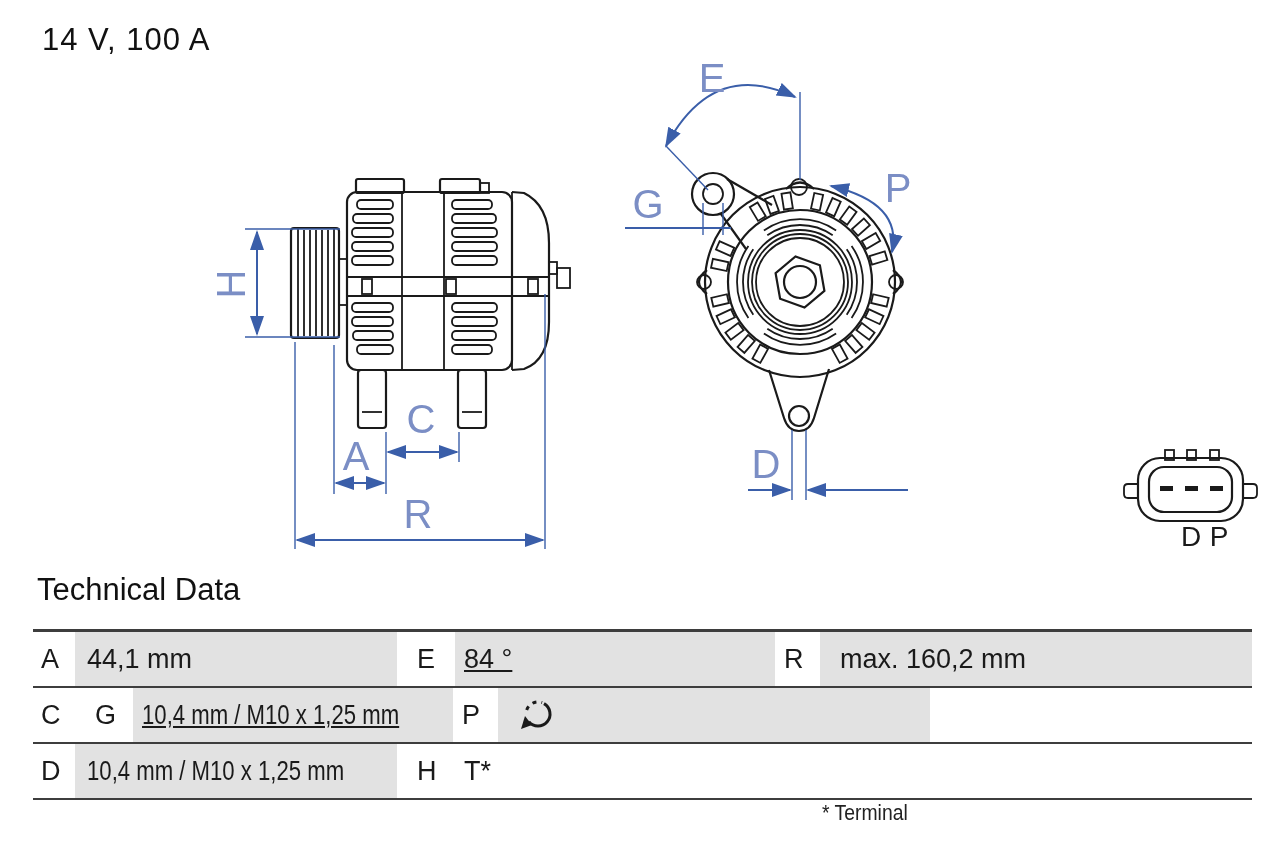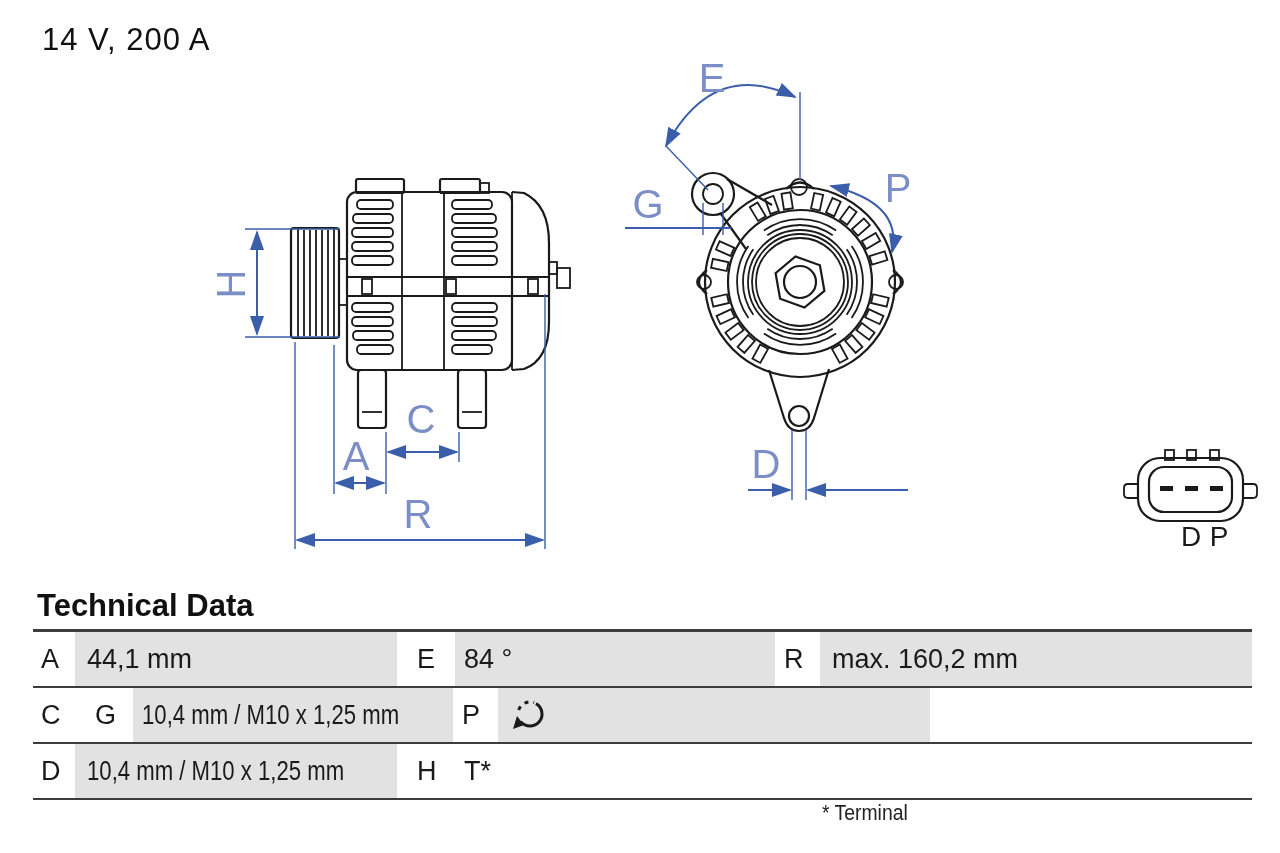--- a/index.html
+++ b/index.html
@@ -1,48 +1,48 @@
 <!DOCTYPE html>
 <html><head>
 <meta charset="utf-8">
 <style>
   html,body{margin:0;padding:0;background:#fff;}
   .page{position:relative;width:1280px;height:853px;background:#fff;overflow:hidden;
         font-family:"Liberation Sans",sans-serif;color:#1a1a1a;}
   .title{position:absolute;left:42px;top:22px;font-size:31px;letter-spacing:1px;color:#111;}
   .drawing-svg{position:absolute;left:0;top:0;width:1280px;height:575px;}
-  .heading{position:absolute;left:37px;top:588px;font-size:31px;font-weight:bold;color:#111;}
+  .heading{position:absolute;left:37px;top:572px;font-size:31px;font-weight:normal;color:#111;}
   .tdata{position:absolute;left:33px;top:629px;width:1219px;border-top:3px solid #3d3d3d;}
   .td-row{display:flex;height:54px;border-bottom:2px solid #3d3d3d;align-items:stretch;}
   .cell{display:flex;align-items:center;font-size:27px;}
   .lab1{width:42px;padding-left:8px;box-sizing:border-box;}
   .val1{width:322px;background:#e2e2e2;padding-left:12px;box-sizing:border-box;}
   .lab2{width:58px;padding-left:20px;box-sizing:border-box;}
-  .val2{width:320px;background:#e2e2e2;padding-left:9px;box-sizing:border-box;}
+  .val2{width:320px;background:#e2e2e2;padding-left:9px;box-sizing:border-box;text-decoration:underline;}
   .lab3{width:45px;padding-left:9px;box-sizing:border-box;}
-  .val3{width:432px;background:#e2e2e2;padding-left:12px;box-sizing:border-box;}
+  .val3{width:432px;background:#e2e2e2;padding-left:20px;box-sizing:border-box;}
   .cond{display:inline-block;transform:scaleX(0.82);transform-origin:left center;white-space:nowrap;}
   .footnote{position:absolute;left:822px;top:800px;font-size:22px;color:#222;text-align:center;}
   .fn-cond{display:inline-block;transform:scaleX(0.88);transform-origin:left center;}
   .roticon{display:block;}
   
   .blk{stroke:#1a1a1a;fill:none;stroke-width:2.2;}
   .blk-thin{stroke:#1a1a1a;fill:none;stroke-width:1.8;}
   .blk-fill{fill:#1a1a1a;stroke:none;}
   .dim{stroke:#3a5ea9;fill:none;stroke-width:2;}
   .ext{stroke:#3a5ea9;fill:none;stroke-width:1.4;}
   .dimlabel{fill:#7b8ec5;font-family:"Liberation Sans",sans-serif;font-size:40px;font-weight:400;}
   .conlabel{fill:#1a1a1a;font-family:"Liberation Sans",sans-serif;font-size:28px;}
 </style>
 </head>
 <body>
 
 <div class="page">
 
-  <div class="title">14 V, 200 A</div>
+  <div class="title">14 V, 100 A</div>
 
   <svg class="drawing-svg" viewBox="0 0 1280 575">
     <defs>
       <marker id="ab" orient="auto-start-reverse" markerWidth="12" markerHeight="10" refX="9" refY="3.5">
         <path d="M0,0 L10,3.5 L0,7 Z" fill="#3a5ea9"></path>
       </marker>
     </defs>
 
     <g>
 

